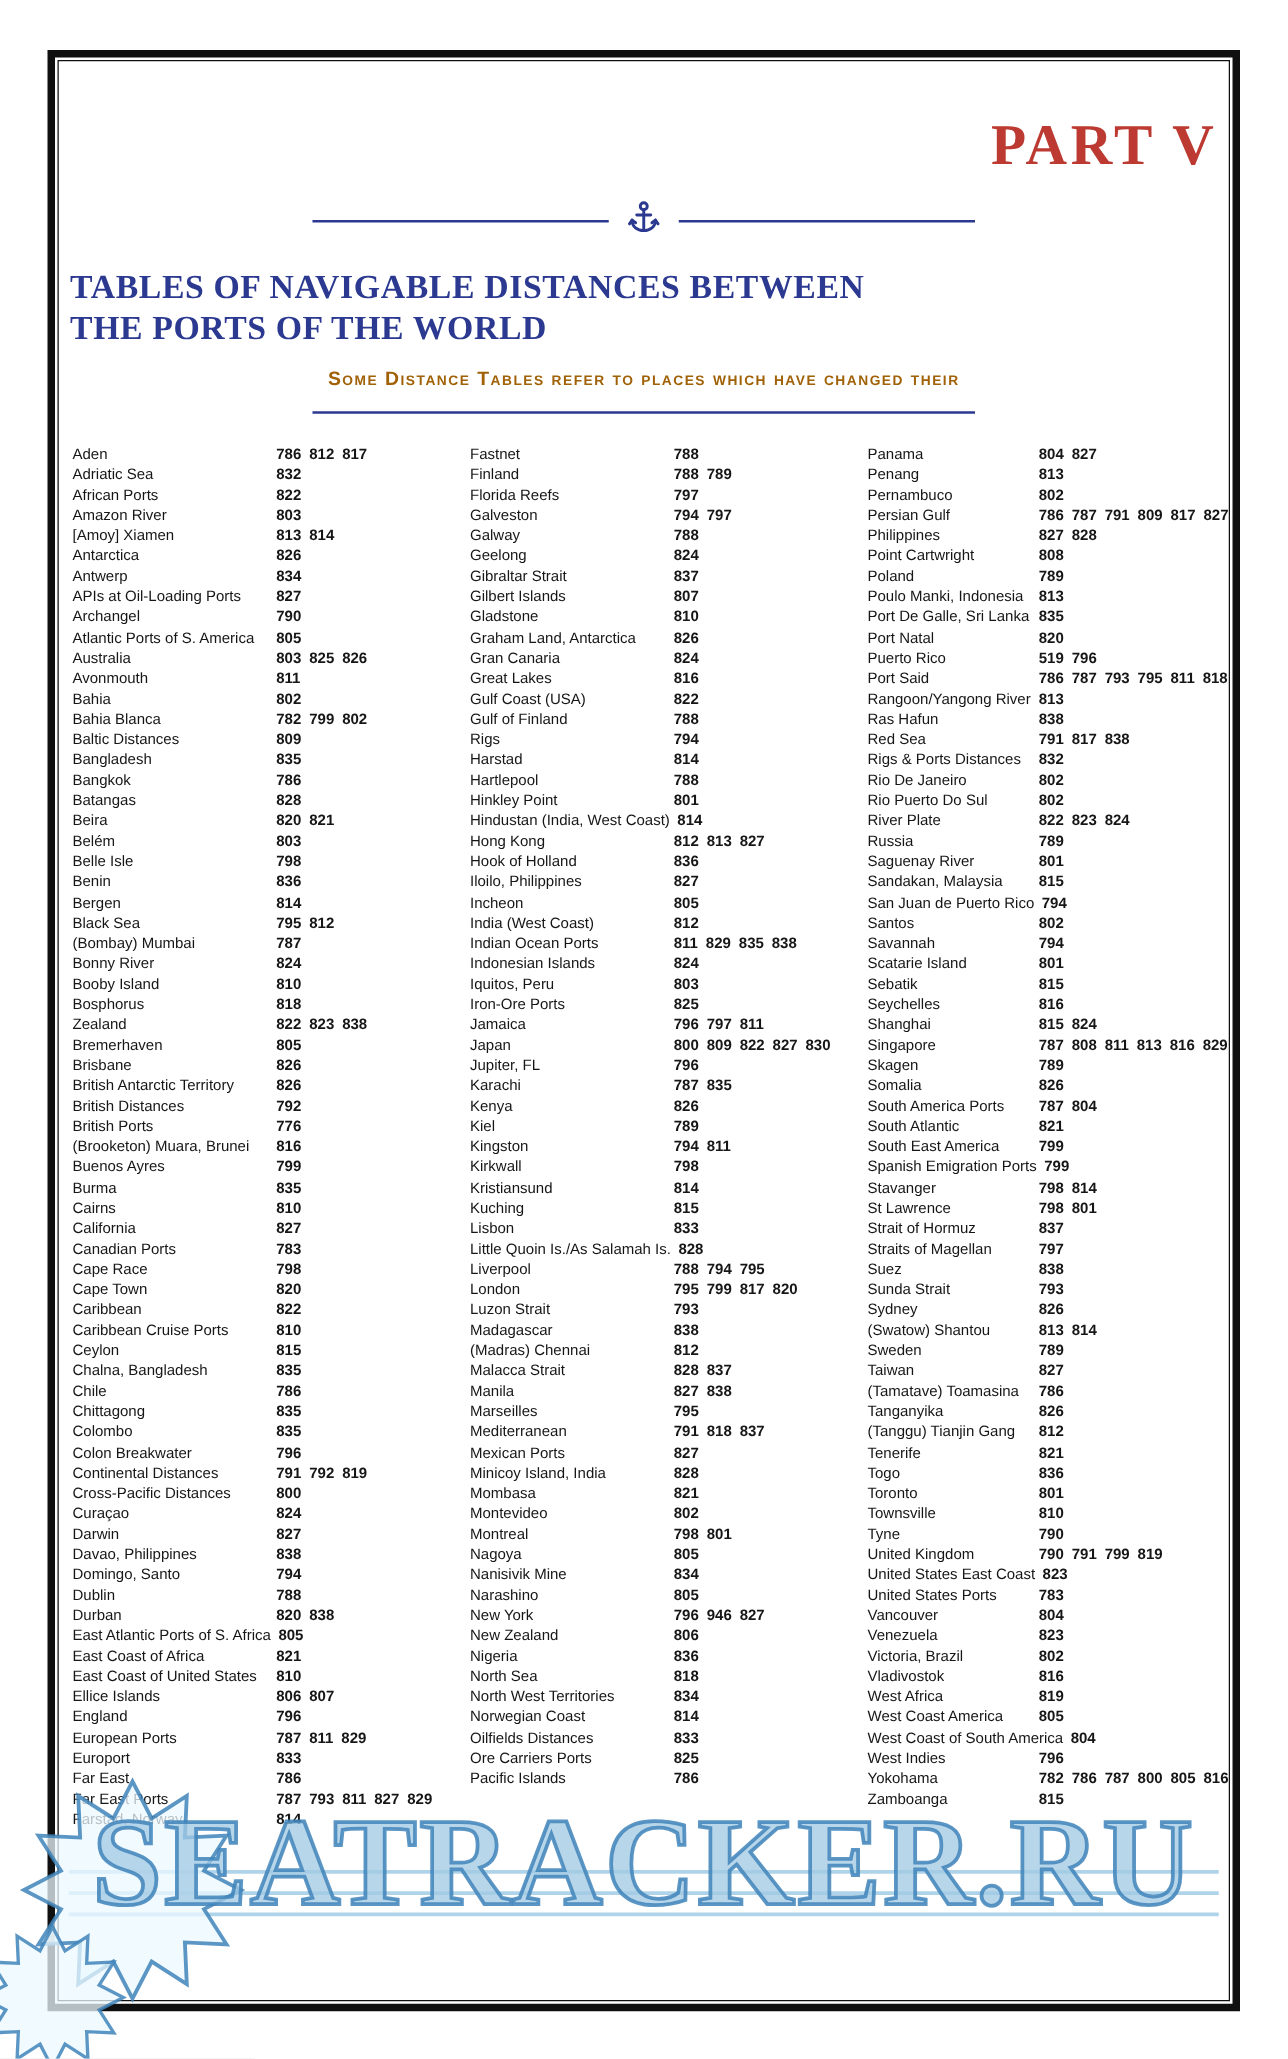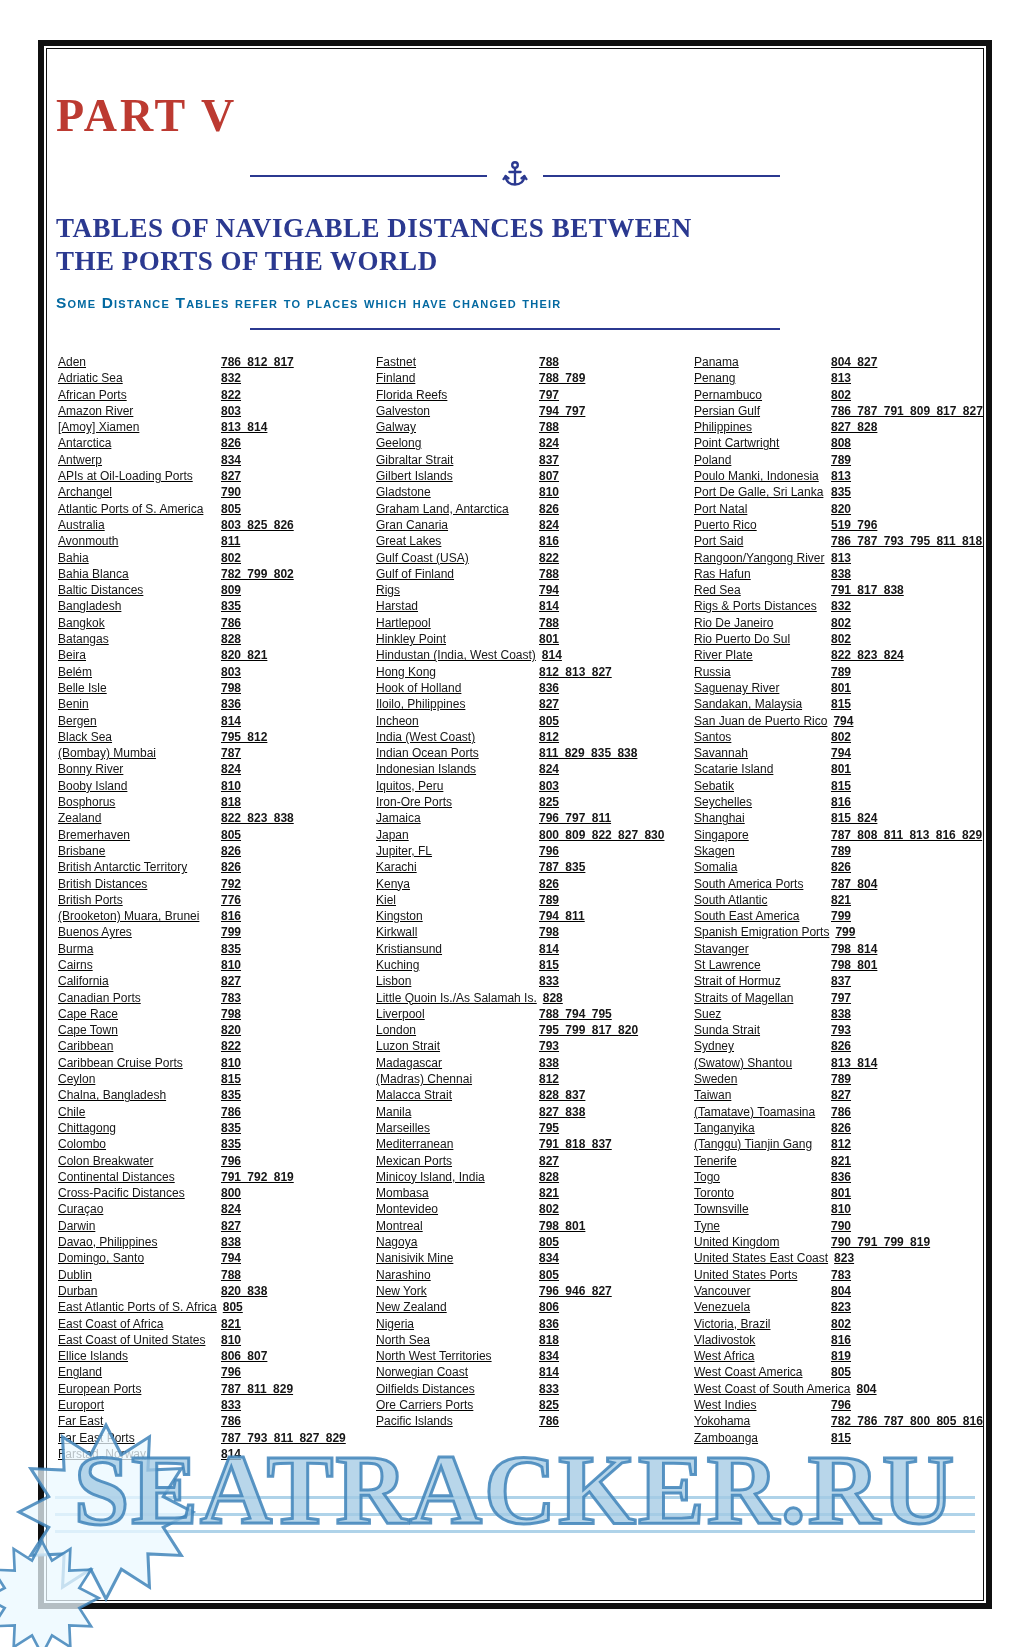--- a/index.html
+++ b/index.html
@@ -19,21 +19,21 @@
   .frame-inner {
     position: absolute; inset: 2px;
     border: 1.6px solid #101010;
     padding: 0 9px;
     box-sizing: border-box;
     overflow: hidden;
   }
   
   .part-title {
     margin-top: 40px;
-    text-align: left;
+    text-align: right;
     font-family: "Liberation Serif", serif;
     font-weight: bold;
     font-size: 46px;
     letter-spacing: 3px;
     color: #bc3a31;
   }
   .divider {
     margin: 18px auto 0 auto;
     width: 530px;
     display: flex;
@@ -56,35 +56,34 @@
     text-align: left;
     font-family: "Liberation Serif", serif;
     font-weight: bold;
     font-size: 27px;
     line-height: 33px;
     letter-spacing: 0.5px;
     color: #2b3990;
   }
   .notice {
     margin-top: 15px;
-    text-align: left;
+    text-align: center;
     font-family: "Liberation Sans", sans-serif;
     font-variant: small-caps;
     font-weight: bold;
     font-size: 15.5px;
     line-height: 19px;
     letter-spacing: 1.2px;
-    color: #0369a1;
+    color: #a16207;
   }
   
   .index {
     display: flex;
     gap: 40px;
     margin: 24px 2px 0 2px;
-    text-decoration: underline;
   }
   .index-col { flex: 1 1 0; min-width: 0; }
   .entry-row {
     display: flex;
     align-items: flex-start;
     font-size: 12px;
     line-height: 16.3px;
     color: #161616;
   }
   .entry-name {

